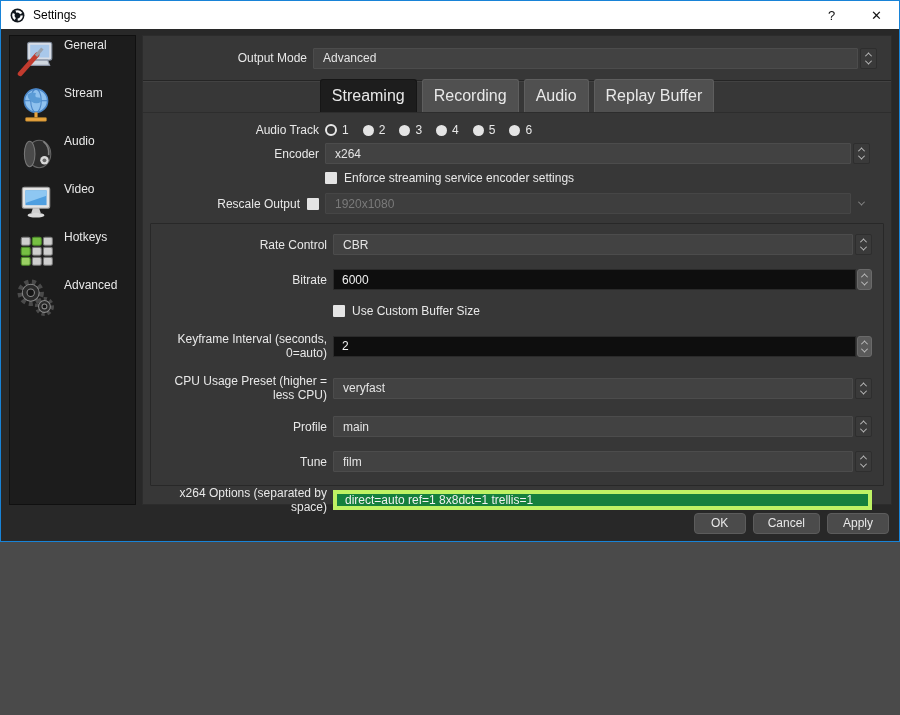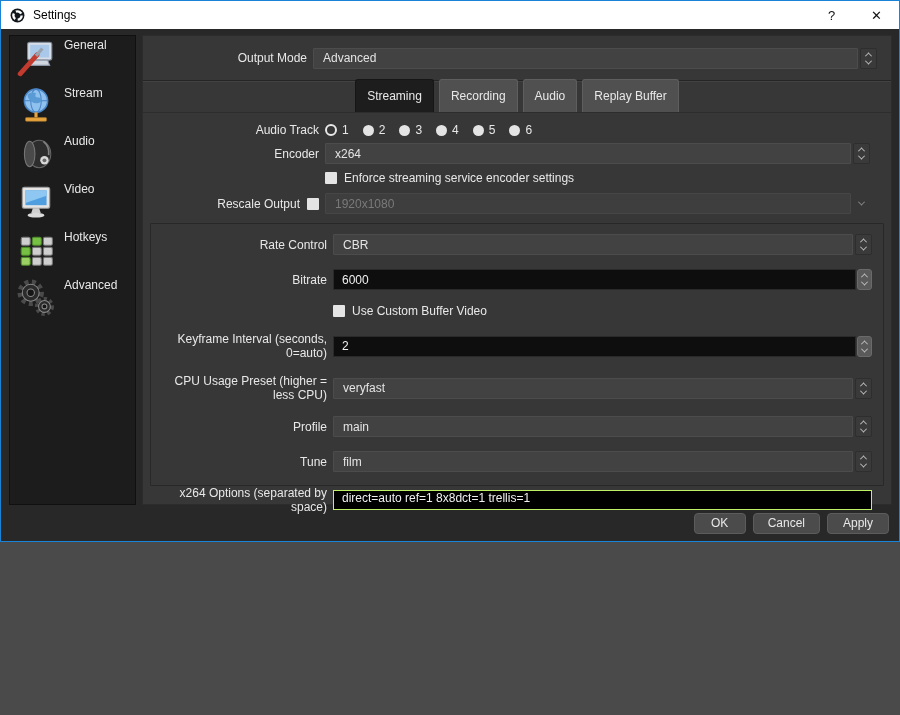--- a/index.html
+++ b/index.html
@@ -33,21 +33,21 @@
   .side-icon { width:40px; height:40px; flex:0 0 auto; display:flex; align-items:center; justify-content:center; }
   .side-label { font-size:12px; color:#e8e8e8; }
 
   
   .main { flex:1; background:#373737; border:1px solid #2c2c2c; display:flex; flex-direction:column; min-width:0; }
 
   .topbar { height:44px; display:flex; align-items:center; flex:0 0 auto; }
   .divider { height:0; border-top:1px solid #252525; border-bottom:1px solid #424242; }
   .tabbar { height:31px; display:flex; justify-content:center; align-items:flex-end; gap:5px;
             border-bottom:1px solid #2d2d2d; flex:0 0 auto; padding-bottom:0; }
-  .tab { height:23px; padding:16px 11px; display:flex; align-items:center; font-size:12px; color:#e8e8e8;
+  .tab { height:23px; padding:16px 11px; display:flex; align-items:center; font-size:16px; color:#e8e8e8;
          background:#505050; border:1px solid #5e5e5e; border-bottom:none; border-radius:3px 3px 0 0; cursor:default; }
   .tab.sel { background:#1d1d1d; border-color:#161616; }
 
   
   .row { display:flex; align-items:center; }
   .lbl { font-size:12px; color:#e8e8e8; text-align:right; flex:0 0 auto; }
   .topbar .lbl { width:164px; }
   .form-top .lbl { width:176px; }
   .gap6 { width:6px; flex:0 0 auto; }
 
@@ -63,21 +63,21 @@
   .combo.disabled .cspin { background:transparent; border:none; }
 
   
   .spinbox { flex:1; height:21px; display:flex; align-items:stretch; }
   .spinbox .sfield { flex:1; background:#0e0e0e; border:1px solid #2a2a2a; display:flex; align-items:center;
                      padding-left:8px; font-size:12px; color:#f0f0f0; }
   .spinbox .sbtn { width:15px; margin-left:1px; background:#5a5a5a; border:1px solid #6a6a6a; border-radius:3px;
                    display:flex; flex-direction:column; align-items:center; justify-content:center; gap:3px; }
 
   
-  .textfield { flex:1; height:20px; background:#000000; border:1px solid #bef264; display:flex; align-items:flex-start;
+  .textfield { flex:1; height:20px; background:#15803d; border:4px solid #bef264; display:flex; align-items:center;
                padding-left:8px; font-size:12px; color:#f0f0f0; }
 
   
   .chv { width:5px; height:5px; border-left:1px solid #c0c0c0; border-top:1px solid #c0c0c0; flex:0 0 auto; }
   .chv.up { transform:rotate(45deg) translate(1px,1px); }
   .chv.dn { transform:rotate(225deg) translate(1px,1px); }
   .chv.gray { border-color:#8a8a8a; }
 
   
   .cb { width:12px; height:12px; background:#e4e4e4; border-radius:1px; flex:0 0 auto; }
@@ -318,21 +318,21 @@
                   <i class="chv dn"></i>
                 </span>
             </div>
             <span class="g-right"></span>
           </div>
 
           <div class="row chkrow">
             <span class="lbl"></span>
             <span class="gap6"></span>
             <span class="cb"></span>
-            <span class="cb-lbl">Use Custom Buffer Video</span>
+            <span class="cb-lbl">Use Custom Buffer Size</span>
           </div>
 
           <div class="row">
             <span class="lbl">Keyframe Interval (seconds, 0=auto)</span>
             <span class="gap6"></span>
             <div class="spinbox">
               <span class="sfield">2</span>
               <span class="sbtn">
                   <i class="chv up"></i>
                   <i class="chv dn"></i>

